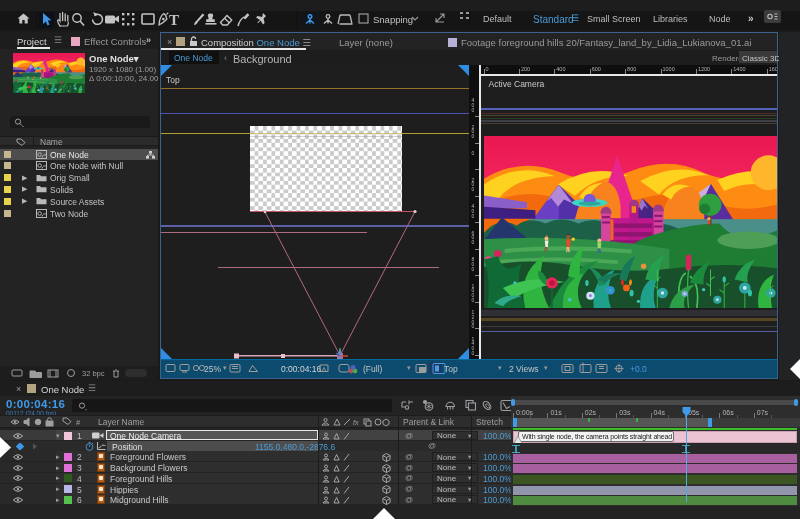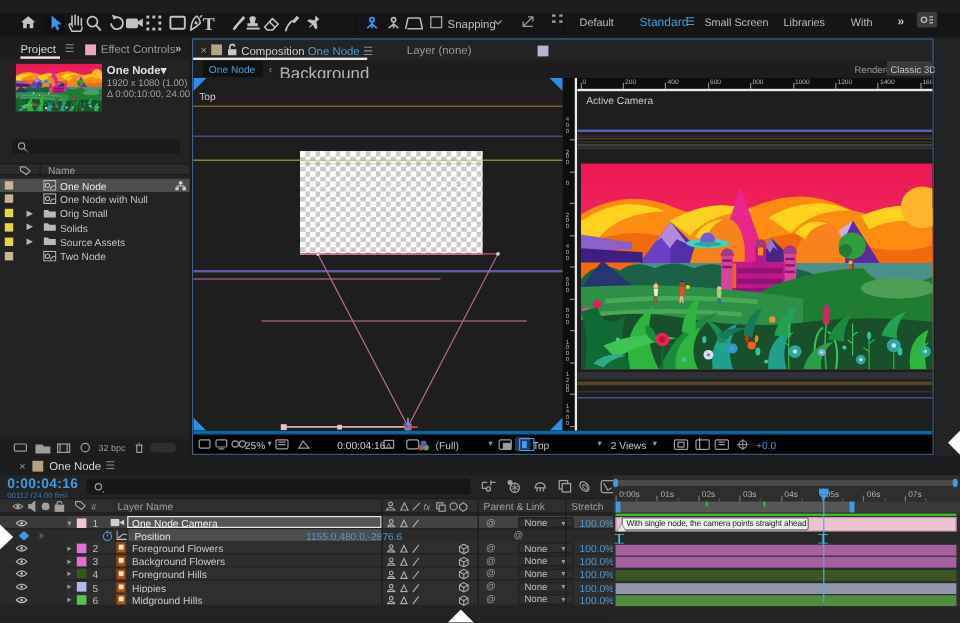--- a/index.html
+++ b/index.html
@@ -91,21 +91,21 @@
       <rect x="460" y="17" width="3" height="2"></rect>
         <rect x="466" y="17" width="3" height="2"></rect>
     </g>
     <rect x="469" y="11" width="1" height="18" fill="#101010"></rect>
   </svg>
   <div class="t" style="left:483px;top:14px;font-size:9px;color:#bdbdbd;">Default</div>
   <div class="t" style="left:533px;top:14px;font-size:10px;color:#4a9bd8;">Standard</div>
   <div class="t" style="left:571px;top:13px;font-size:9px;color:#4a9bd8;">☰</div>
   <div class="t" style="left:587px;top:14px;font-size:9px;color:#bdbdbd;">Small Screen</div>
   <div class="t" style="left:653px;top:14px;font-size:9px;color:#bdbdbd;">Libraries</div>
-  <div class="t" style="left:709px;top:14px;font-size:9px;color:#bdbdbd;">With</div>
+  <div class="t" style="left:709px;top:14px;font-size:9px;color:#bdbdbd;">Node</div>
   <div class="t" style="left:748px;top:13px;font-size:10px;color:#c9c9c9;font-weight:bold;">»</div>
   <div class="abs" style="left:764px;top:10px;width:17px;height:13px;background:#3c3c3c;border-radius:2px;"></div>
   <svg class="abs" style="left:765px;top:11px" width="15" height="11" viewBox="0 0 15 11">
     <circle cx="5" cy="5.5" r="2.2" fill="none" stroke="#bdbdbd" stroke-width="1.1"></circle>
     <path d="M9.5 3h3M9.5 5.5h3M9.5 8h3" stroke="#bdbdbd" stroke-width="1.1"></path>
   </svg>
 
   <div id="proj" class="abs" style="left:0;top:32px;width:158px;height:348px;background:#232323;">
 
     <div class="abs" style="left:0;top:0;width:158px;height:17px;background:#1d1d1d;"></div>
@@ -363,26 +363,27 @@
     <div class="t" style="left:6px;top:4px;font-size:9px;color:#9a9a9a;">×</div>
     <div class="abs" style="left:15px;top:4px;width:9px;height:9px;background:#b3a380;"></div>
     <svg class="abs" style="left:28px;top:3px" width="9" height="11" viewBox="0 0 9 11">
       <rect x="1" y="5" width="7" height="5" fill="#c9c9c9"></rect>
       <path d="M2.5 5V3a2 2 0 0 1 4 0" fill="none" stroke="#c9c9c9" stroke-width="1.3"></path>
     </svg>
     <div class="t" style="left:40px;top:4px;font-size:9.5px;color:#cfcfcf;">Composition <span style="color:#4a9bd8;">One Node</span> <span style="color:#8a8a8a;">☰</span></div>
     <div class="abs" style="left:0px;top:15px;width:145px;height:1.5px;background:#e8e8e8;"></div>
     <div class="t" style="left:178px;top:4px;font-size:9.5px;color:#9a9a9a;">Layer (none)</div>
     <div class="abs" style="left:287px;top:5px;width:9px;height:9px;background:#b8b2d8;"></div>
+    <div class="t" style="left:300px;top:4px;font-size:9.5px;color:#9a9a9a;">Footage foreground hills 20/Fantasy_land_by_Lidia_Lukianova_01.ai</div>
 
     <div class="abs" style="left:0;top:17px;width:616px;height:15px;background:#1d1d1d;"></div>
     <div class="abs" style="left:8px;top:18px;width:50px;height:13px;background:#101010;"></div>
     <div class="t" style="left:13px;top:20px;font-size:8.5px;color:#4a9bd8;">One Node</div>
     <div class="t" style="left:63px;top:20px;font-size:9px;color:#8a8a8a;">‹</div>
-    <div class="t" style="left:72px;top:20px;font-size:14px;color:#b5b5b5;">Background</div>
+    <div class="t" style="left:72px;top:20px;font-size:11px;color:#b5b5b5;">Background</div>
     <div class="t" style="left:541px;top:20.5px;font-size:8px;color:#9a9a9a;padding-left:10px;">Renderer:</div>
     <div class="abs" style="left:578px;top:18px;width:38px;height:12px;background:#3a3a3a;"></div>
     <div class="t" style="left:581px;top:20.5px;font-size:8px;color:#c5c5c5;">Classic 3D</div>
 
     <div id="vTop" class="abs" style="left:0;top:32px;width:308px;height:294px;background:#1e1e1e;overflow:hidden;">
       <div class="t" style="left:5px;top:10px;font-size:8.5px;color:#c9c9c9;">Top</div>
 
       <div class="abs" style="left:0;top:23px;width:308px;height:1px;background:#96702b;"></div>
       <div class="abs" style="left:0;top:47.5px;width:308px;height:1.5px;background:#4a55b0;"></div>
       <div class="abs" style="left:0;top:68px;width:308px;height:1px;background:#ada02e;"></div>
@@ -637,21 +638,21 @@
               <ellipse cx="775" cy="470" rx="6" ry="10"></ellipse>
             </g>
           </svg></div>
 
       <div class="abs" style="left:0;top:245px;width:297px;height:6px;background:#2e3036;"></div>
       <div class="abs" style="left:0;top:253px;width:297px;height:2.5px;background:#564624;"></div>
       <div class="abs" style="left:0;top:261px;width:297px;height:1px;background:#3a3a3a;"></div>
       <div class="abs" style="left:0;top:265.5px;width:297px;height:1.5px;background:#5a5aa5;"></div>
     </div>
 
-    <div class="abs" style="left:0;top:326px;width:616px;height:19px;background:#000000;border-top:3px solid #0369a1;" id="compbar">
+    <div class="abs" style="left:0;top:326px;width:616px;height:19px;background:#0c4a6e;border-top:1px solid #0369a1;" id="compbar">
       <div class="t" style="left:43px;top:4px;font-size:8.5px;color:#c5c5c5;">25%</div>
       <div class="t" style="left:62px;top:4px;font-size:7px;color:#9a9a9a;">▾</div>
       <div class="t" style="left:120px;top:4px;font-size:8.5px;color:#d5d5d5;">0:00:04:16</div>
       <div class="t" style="left:202px;top:4px;font-size:8.5px;color:#c5c5c5;">(Full)</div>
       <div class="t" style="left:246px;top:4px;font-size:7px;color:#9a9a9a;">▾</div>
       <div class="abs" style="left:268px;top:2px;width:13px;height:12px;background:#1f3a5f;border-radius:2px;"></div>
       <div class="t" style="left:283px;top:4px;font-size:8.5px;color:#c5c5c5;">Top</div>
       <div class="t" style="left:337px;top:4px;font-size:7px;color:#9a9a9a;">▾</div>
       <div class="t" style="left:348px;top:4px;font-size:8.5px;color:#c5c5c5;">2 Views</div>
       <div class="t" style="left:383px;top:4px;font-size:7px;color:#9a9a9a;">▾</div>

